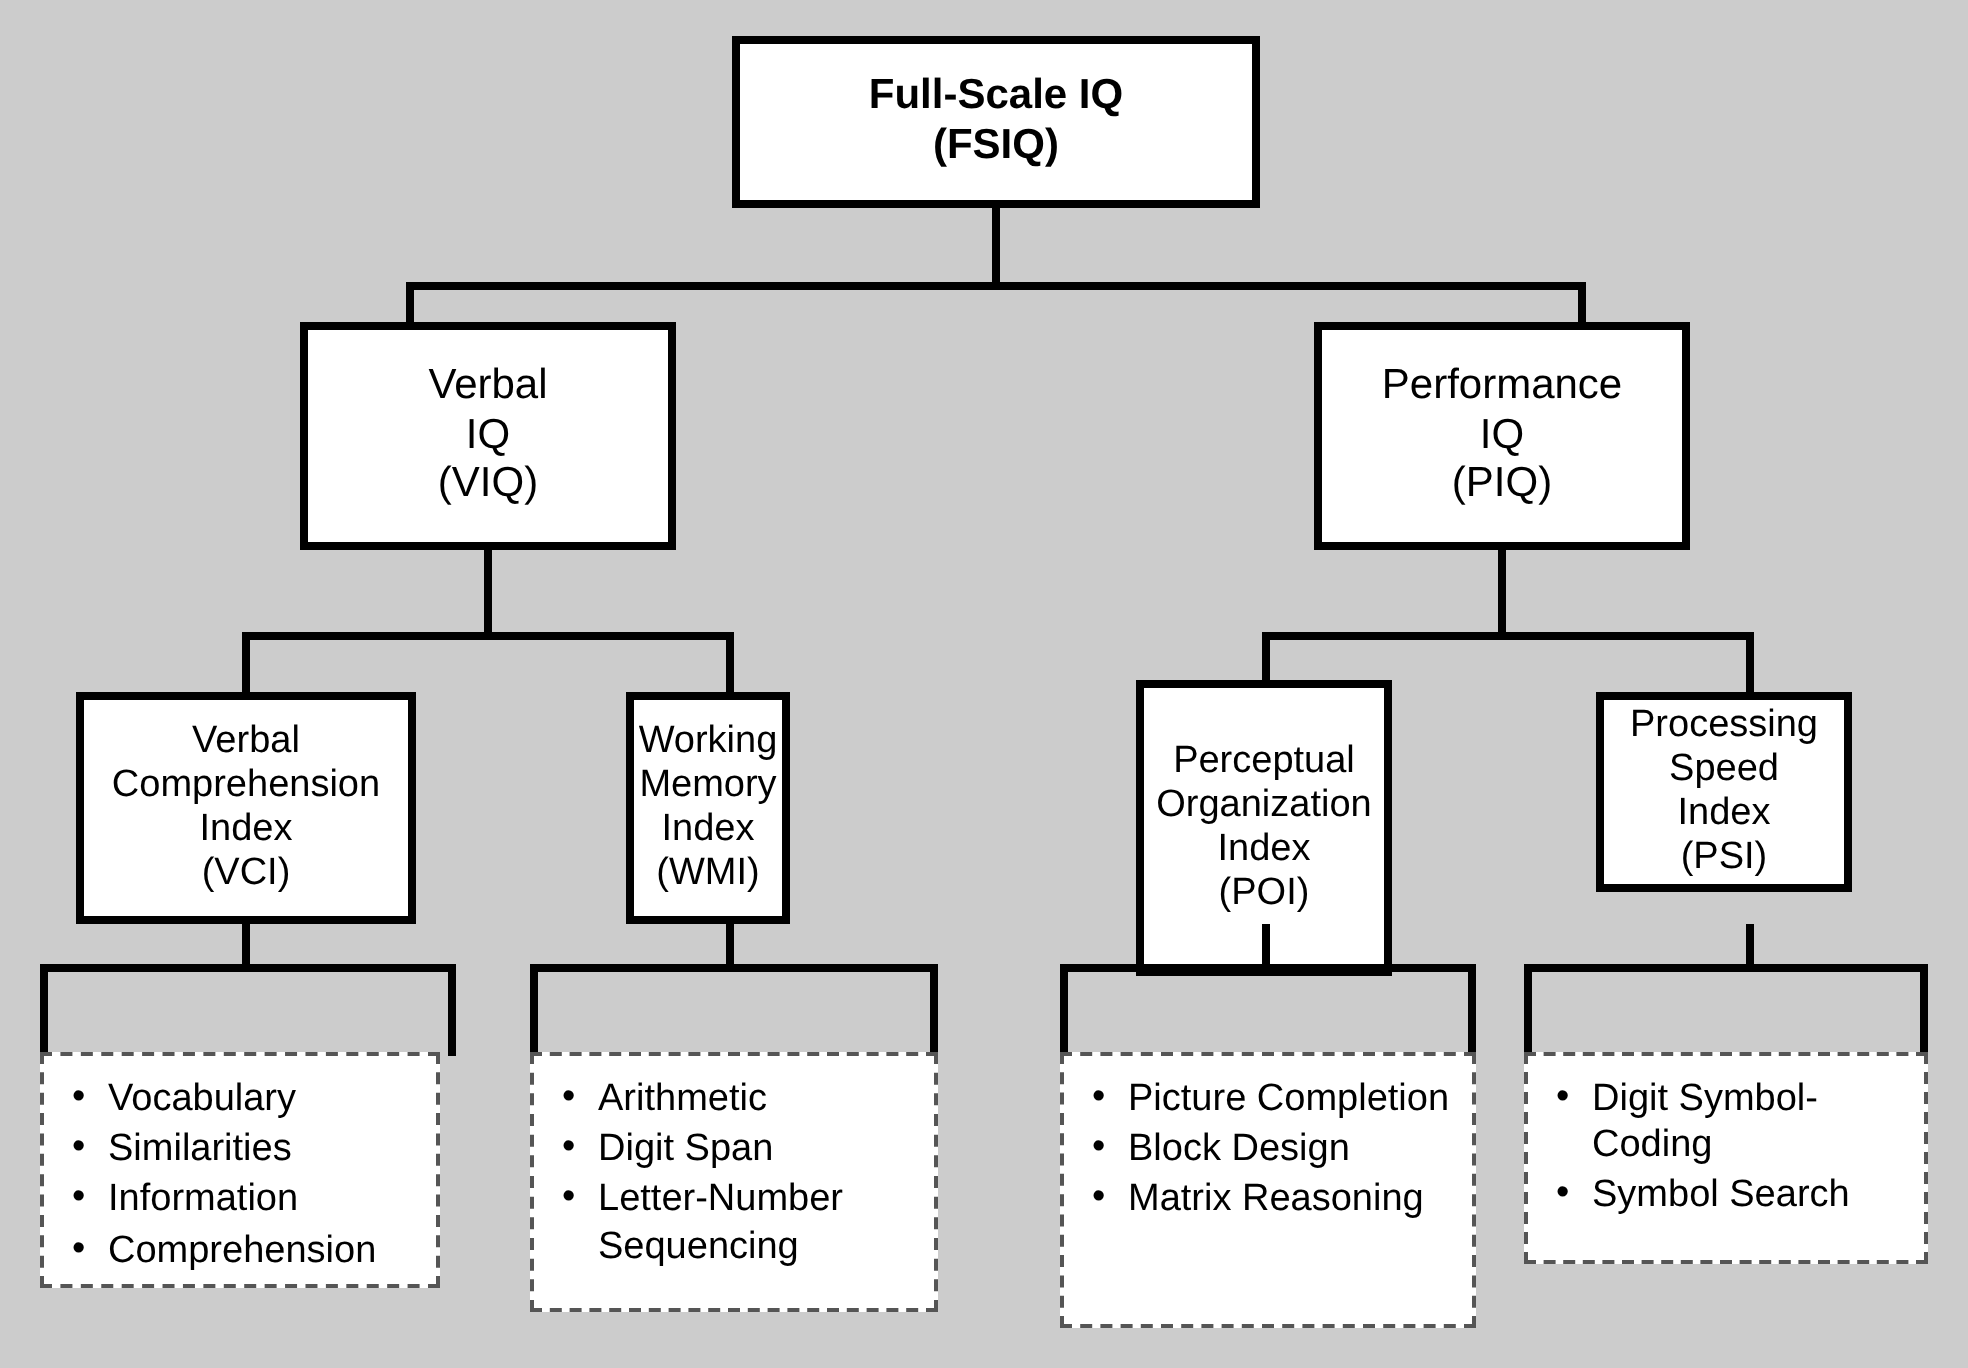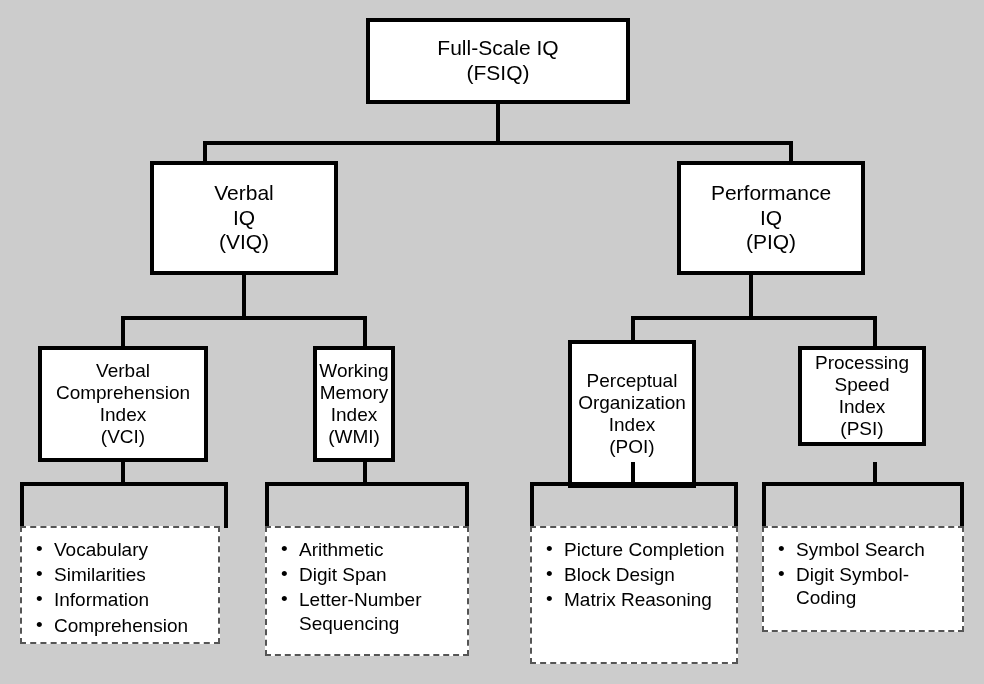--- a/index.html
+++ b/index.html
@@ -77,35 +77,35 @@
     position: absolute;
     background: #000000;
     width: 4px;
   }
 </style>
 </head>
 <body>
 
 <div id="diagram">
 
-  <div class="node root" style="left:366px; top:18px; width:264px; height:86px;">Full-Scale IQ
+  <div class="node root" style="left:366px; top:18px; width:264px; height:86px;font-weight:bold;">Full-Scale IQ
 (FSIQ)</div>
 
   <div class="vline" style="left:496px; top:104px; width:4px; height:41px;"></div>
 
   <div class="hline" style="left:203px; top:141px; width:590px; height:4px;"></div>
 
   <div class="vline" style="left:203px; top:141px; width:4px; height:22px;"></div>
   <div class="vline" style="left:789px; top:141px; width:4px; height:22px;"></div>
 
   <div class="node level2" style="left:150px; top:161px; width:188px; height:114px;">Verbal
 IQ
 (VIQ)</div>
 
-  <div class="node level2" style="left:657px; top:161px; width:188px; height:114px;margin-left:20px;">Performance
+  <div class="node level2" style="left:657px; top:161px; width:188px; height:114px;">Performance
 IQ
 (PIQ)</div>
 
   <div class="vline" style="left:242px; top:275px; width:4px; height:45px;"></div>
   <div class="hline" style="left:121px; top:316px; width:246px; height:4px;"></div>
   <div class="vline" style="left:121px; top:316px; width:4px; height:32px;"></div>
   <div class="vline" style="left:363px; top:316px; width:4px; height:32px;"></div>
 
   <div class="vline" style="left:749px; top:275px; width:4px; height:45px;"></div>
   <div class="hline" style="left:631px; top:316px; width:246px; height:4px;"></div>
@@ -172,18 +172,18 @@
   <div class="subtests" style="left:530px; top:526px; width:208px; height:138px;">
     <ul>
         <li>Picture Completion</li>
         <li>Block Design</li>
         <li>Matrix Reasoning</li>
       </ul>
   </div>
 
   <div class="subtests" style="left:762px; top:526px; width:202px; height:106px;">
     <ul>
+        <li>Digit Symbol-Coding</li>
         <li>Symbol Search</li>
-        <li>Digit Symbol-Coding</li>
       </ul>
   </div>
 
 </div>
 
 </body></html>

